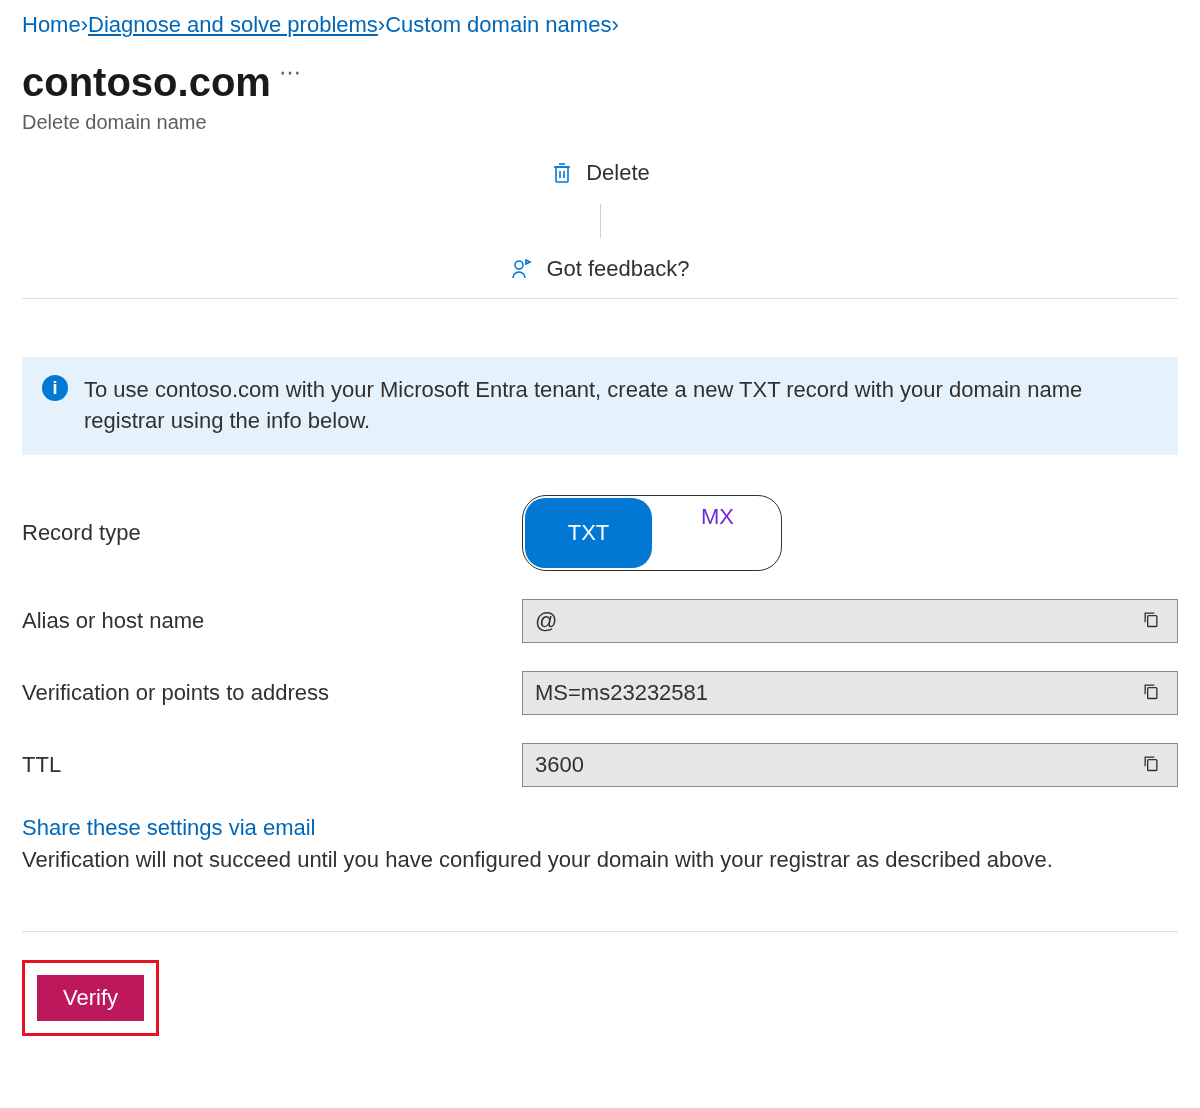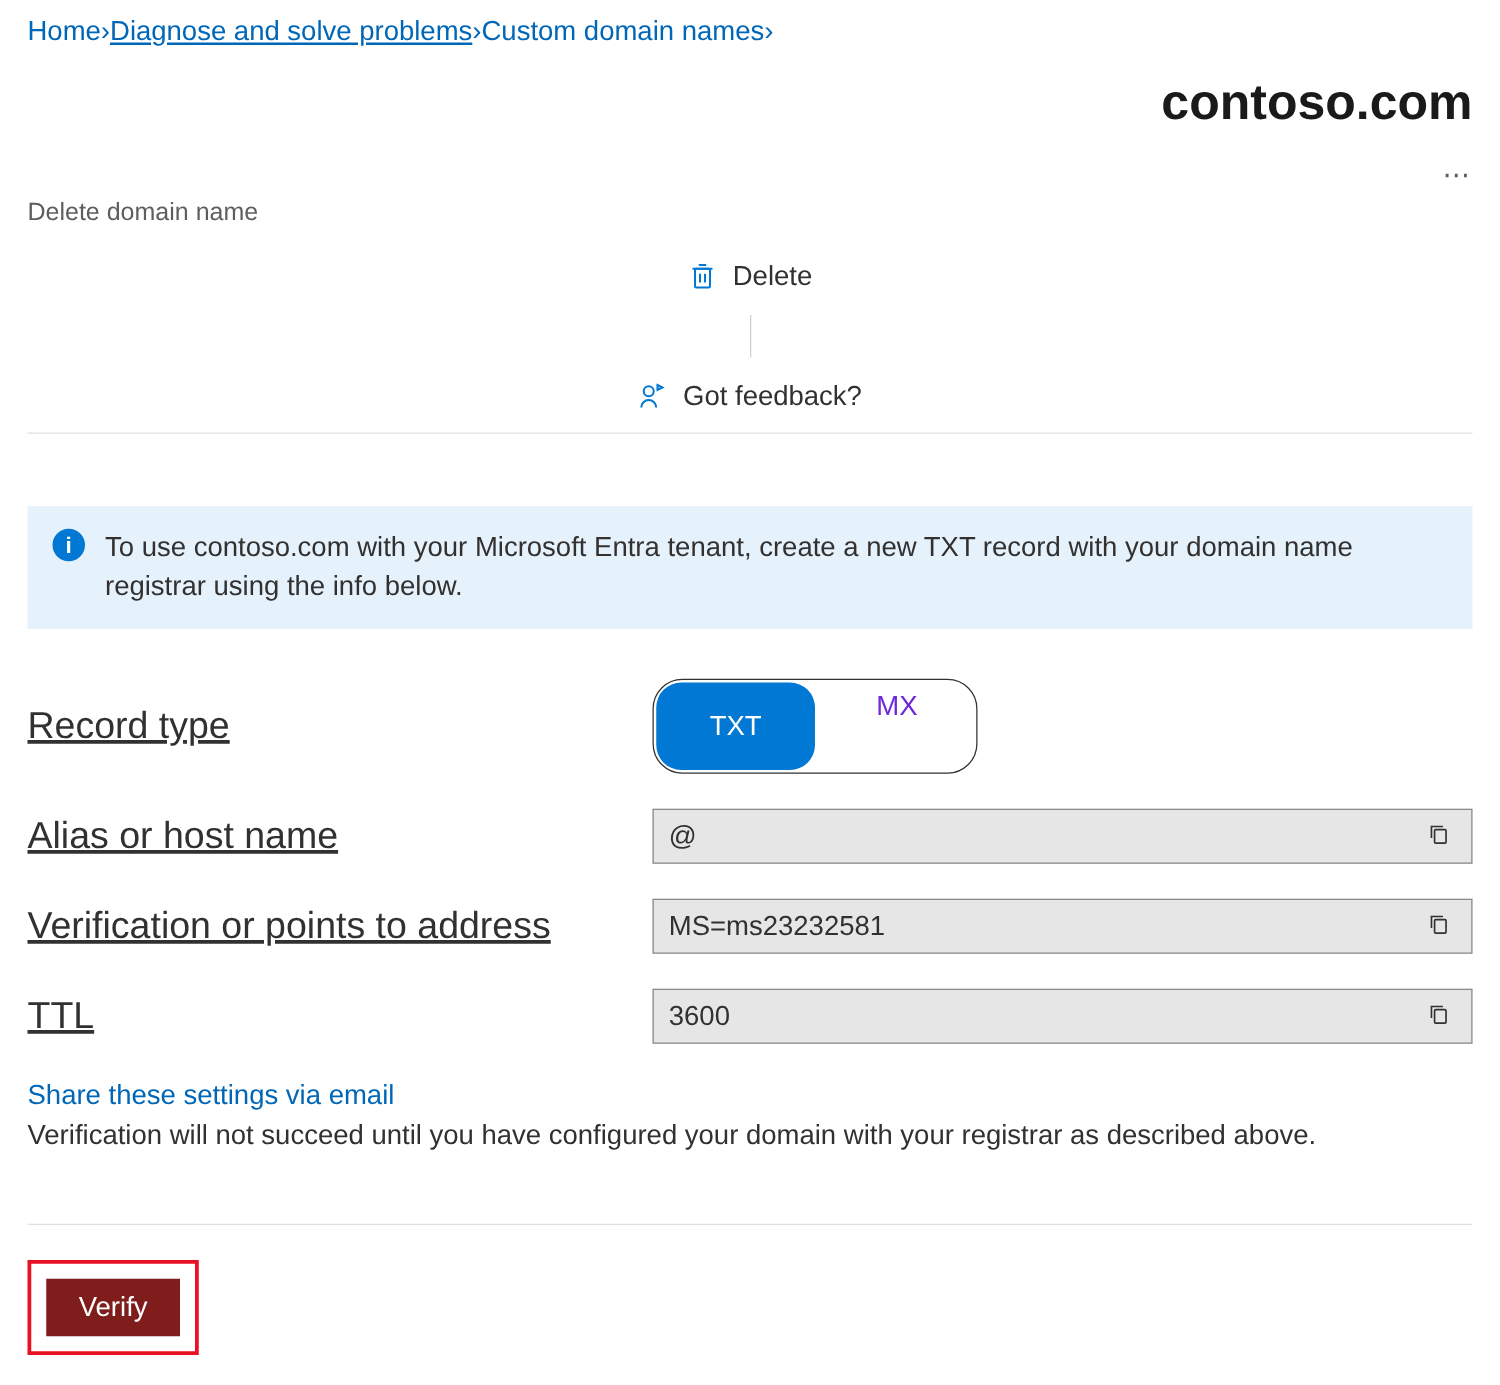--- a/index.html
+++ b/index.html
@@ -4,56 +4,56 @@
   <style>
     * { box-sizing: border-box; margin: 0; padding: 0; }
     body { font-family: "Segoe UI", -apple-system, sans-serif; color: #323130; background: #fff; font-size: 19px; }
     .page { width: 1200px; padding: 12px 22px 22px; }
 
     .breadcrumb { display: flex; align-items: center; font-size: 22px; margin-bottom: 22px; flex-wrap: wrap; }
     .breadcrumb a { color: #0067b8; text-decoration: none; cursor: pointer; }
     .breadcrumb a.underline { text-decoration: underline; }
     .breadcrumb .chev { color: #0067b8; }
 
-    .title-row { display: flex; align-items: flex-end; gap: 22px; flex-direction: column; }
+    .title-row { display: flex; align-items: flex-start; gap: 8px; }
     .page-title { font-size: 40px; font-weight: 600; color: #1b1a19; }
     .more-dots { font-size: 22px; color: #605e5c; cursor: pointer; letter-spacing: 2px; }
     .subtitle { font-size: 20px; color: #605e5c; margin-top: 6px; margin-bottom: 26px; }
 
     .toolbar { display: flex; align-items: center; gap: 18px; padding-bottom: 16px; border-bottom: 1px solid #e1dfdd; flex-direction: column; }
     .tool-btn { display: flex; align-items: center; gap: 12px; font-size: 22px; color: #323130; cursor: pointer; background: none; border: none; }
     .tool-btn .icon { width: 24px; height: 24px; color: #0078d4; }
     .tool-sep { width: 1px; height: 34px; background: #d2d0ce; margin: 0 4px; }
 
     .info-box { background: #e5f1fb; padding: 18px 20px; display: flex; gap: 16px; margin: 58px 0 40px 0; }
     .info-icon-wrap { flex: 0 0 auto; }
     .info-icon { width: 26px; height: 26px; border-radius: 50%; background: #0078d4; color: #fff; display: flex; align-items: center; justify-content: center; font-weight: bold; font-size: 18px; }
     .info-text { font-size: 22px; line-height: 1.4; color: #323130; }
 
     .form-row { display: flex; align-items: center; margin-bottom: 28px; }
-    .form-label { width: 500px; font-size: 30px; color: #323130; text-decoration: underline; }
+    .form-label { width: 500px; font-size: 22px; color: #323130; }
     .form-control-col { flex: 1; display: flex; align-items: center; }
 
     .segmented { display: flex; border: 1px solid #323130; border-radius: 24px; overflow: hidden; background: #fff; width: 260px; }
     .segmented .seg { flex: 1; text-align: center; padding: 8px 0; font-size: 22px; cursor: pointer; }
     .segmented .seg.active { background: #0078d4; color: #fff; border-radius: 20px; margin: 2px; padding: 22px 0; }
     .segmented .seg.inactive { color: #6d28d9; }
 
     .readonly-field { display: flex; align-items: center; flex: 1; border: 1px solid #8a8886; background: #e6e6e6; padding: 8px 12px; font-size: 22px; color: #323130; }
     .readonly-field .value { flex: 1; }
     .copy-btn { background: none; border: none; cursor: pointer; color: #323130; padding: 0 4px; }
     .copy-btn svg { width: 20px; height: 22px; }
 
     .share-link { color: #0067b8; font-size: 22px; text-decoration: none; cursor: pointer; display: block; margin-top: 4px; }
     .note-text { font-size: 22px; color: #323130; margin-top: 4px; line-height: 1.4; }
 
     .footer-sep { border: none; border-top: 1px solid #e1dfdd; margin-top: 56px; margin-bottom: 0; }
 
     .highlight-box { border: 3px solid #e81123; padding: 12px; display: inline-block; margin-top: 28px; }
-    .verify-btn { background: #7f1d1d; color: #fff; border: none; font-size: 22px; padding: 10px 26px; cursor: pointer; }
+    .verify-btn { background: #be185d; color: #fff; border: none; font-size: 22px; padding: 10px 26px; cursor: pointer; }
   </style>
 </head>
 <body>
 
 <div class="page">
 
   <nav class="breadcrumb">
     <a>Home</a>
     <span class="chev">›</span>
     <a class="underline">Diagnose and solve problems</a>

